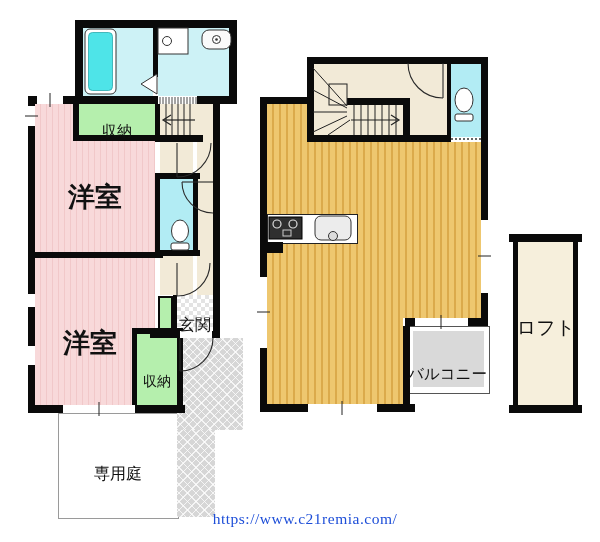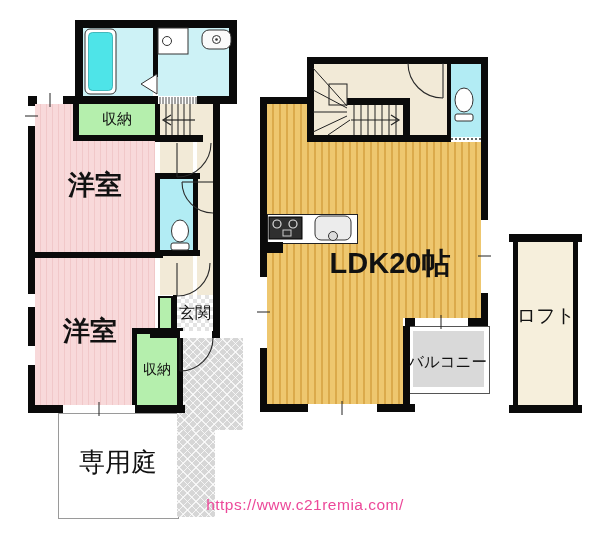--- a/index.html
+++ b/index.html
@@ -19,29 +19,29 @@
   .checker{background-color:#fff;
     background-image:linear-gradient(45deg,#e3e3e3 25%,transparent 25%,transparent 75%,#e3e3e3 75%),
                      linear-gradient(45deg,#e3e3e3 25%,transparent 25%,transparent 75%,#e3e3e3 75%);
     background-size:8px 8px;background-position:0 0,4px 4px;}
   .hatch{background:
     repeating-linear-gradient(45deg,rgba(255,255,255,.75) 0,rgba(255,255,255,.75) 1px,transparent 1px,transparent 6px),
     repeating-linear-gradient(-45deg,rgba(255,255,255,.75) 0,rgba(255,255,255,.75) 1px,transparent 1px,transparent 6px),
     #d6d6d6;}
   .garden{background:#fff;border:1px solid #9a9a9a;}
   .lbl{position:absolute;display:flex;align-items:center;justify-content:center;
-       text-align:center;color:#111;line-height:1.08;white-space:nowrap;}
+       text-align:center;color:#111;line-height:1.08;white-space:nowrap;margin-top:12px;}
   .big{font-size:27px;font-weight:600;}
-  .mid{font-size:26px;font-weight:500;}
+  .mid{font-size:16px;font-weight:500;}
   .sm{font-size:15px;font-weight:500;}
   .counter{position:absolute;background:#fff;border:1px solid #222;}
   .balcOuter{position:absolute;background:#fff;border:1px solid #555;}
   .shoe{position:absolute;background:#b5efad;border:2px solid #0a0a0a;}
-  .wm{position:absolute;color:#ec4899;font-family:Liberation Sans, sans-serif;
-      font-size:15.5px;letter-spacing:.5px;display:flex;align-items:center;justify-content:center;}
+  .wm{position:absolute;color:#1d4ed8;font-family:Liberation Serif, serif;
+      font-size:15.5px;letter-spacing:.5px;display:flex;align-items:center;justify-content:center;margin-top:14px;}
   svg{position:absolute;left:0;top:0;pointer-events:none;}
 </style>
 </head>
 <body>
 
 <div id="plan">
 
   <div class="abs cyanL" style="left:83px;top:28px;width:70px;height:68px;"></div>
   <div class="abs cyanL" style="left:158px;top:28px;width:71px;height:68px;"></div>
   <div class="abs pink" style="left:35px;top:104px;width:120px;height:148px;"></div>
@@ -241,20 +241,19 @@
   <div class="lbl big" style="left:30px;top:296px;width:120px;height:72px;flex-direction:column;">
     <span>洋室</span>
   </div>
 
   <div class="lbl" style="left:175px;top:298px;width:40px;height:30px;font-size:16px;">玄関</div>
 
   <div class="lbl" style="left:130px;top:356px;width:54px;height:28px;font-size:14px;">収納</div>
 
   <div class="lbl mid" style="left:68px;top:442px;width:100px;height:40px;">専用庭</div>
 
-  <div class="lbl" style="left:300px;top:244px;width:180px;height:40px;font-size:29px;font-weight:600;">LDK20帖</div>
 
   <div class="lbl" style="left:515px;top:302px;width:62px;height:28px;font-size:19px;">ロフト</div>
 
   <div class="lbl" style="left:400px;top:350px;width:95px;height:24px;font-size:15.5px;">バルコニー</div>
 
   <div class="wm" style="left:183px;top:493px;width:244px;height:24px;">https://www.c21remia.com/</div>
 </div>
 
 </body></html>

